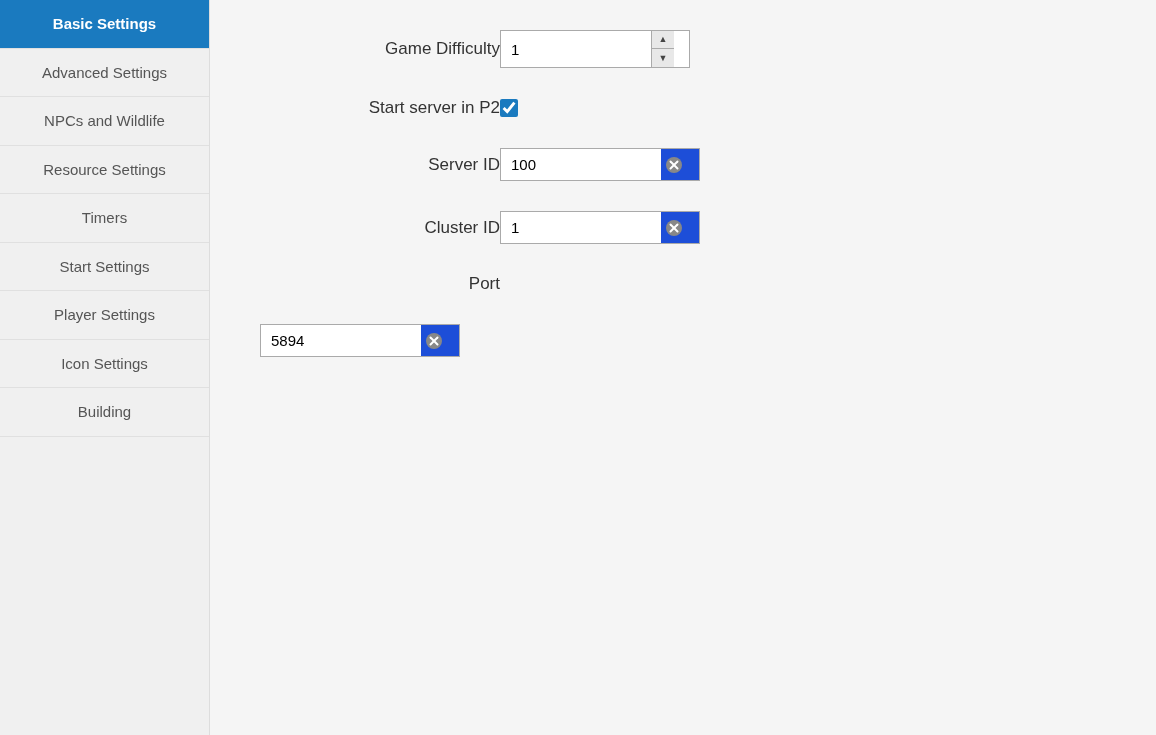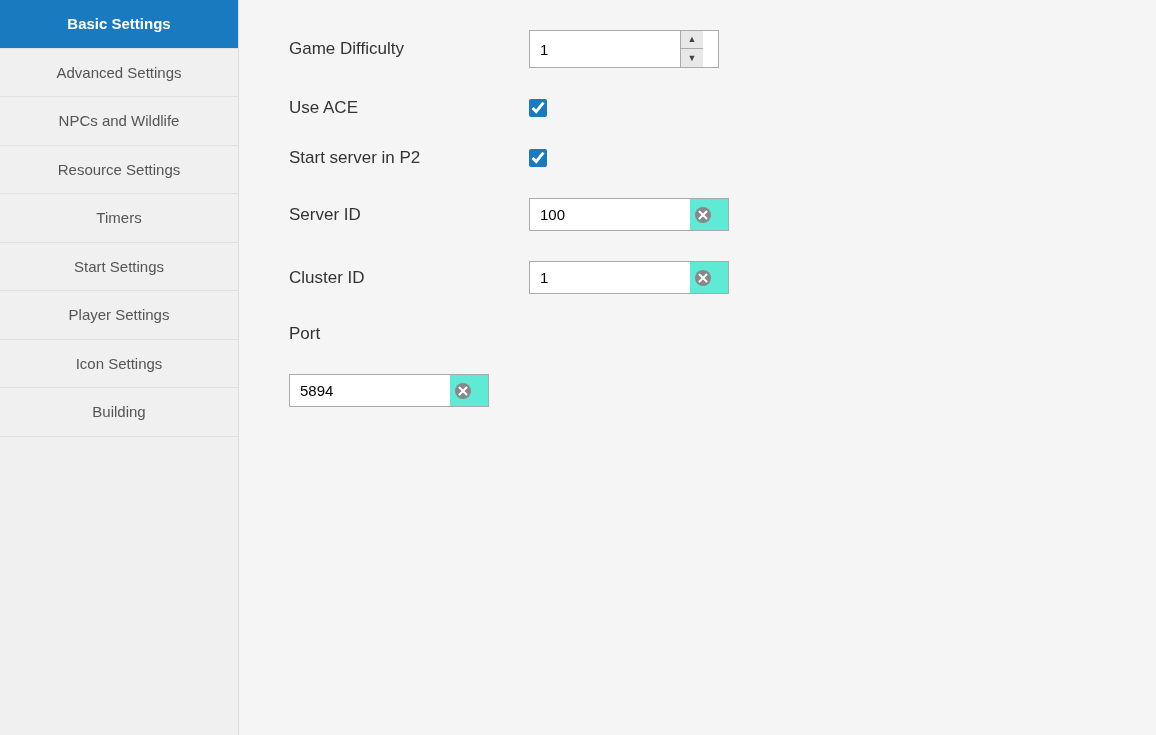--- a/index.html
+++ b/index.html
@@ -7,21 +7,21 @@
       font-family: Arial, sans-serif;
       background: #f0f0f0;
       display: flex;
       height: 735px;
       width: 1156px;
       overflow: hidden;
     }
 
     
     .sidebar {
-      width: 239px;
+      width: 210px;
       background: #f0f0f0;
       display: flex;
       flex-direction: column;
       flex-shrink: 0;
       border-right: 1px solid #ddd;
     }
 
     .sidebar-item {
       padding: 14px 10px;
       text-align: center;
@@ -50,20 +50,21 @@
       display: flex;
       align-items: center;
       margin-bottom: 30px;
     }
 
     .setting-label {
       width: 240px;
       font-size: 17px;
       color: #333;
       font-weight: normal;
+      text-align: right;
     }
 
     .setting-control {
       display: flex;
       align-items: center;
     }
 
     
     .spinner-wrapper {
       display: flex;
@@ -104,21 +105,21 @@
 
     .spinner-btn:first-child {
       border-bottom: 1px solid #aaa;
     }
 
     
     .text-input-wrapper {
       display: flex;
       align-items: center;
       border: 1px solid #aaa;
-      background: #5eead4;
+      background: #1d4ed8;
       width: 200px;
     }
 
     .text-input {
       border: none;
       outline: none;
       padding: 7px 10px;
       font-size: 15px;
       width: 160px;
       background: #fff;
@@ -168,26 +169,20 @@
         <div class="spinner-wrapper">
           <input type="text" class="spinner-input" value="1" style="">
           <div class="spinner-buttons">
             <button class="spinner-btn">▲</button>
             <button class="spinner-btn">▼</button>
           </div>
         </div>
       </div>
     </div>
     <div class="setting-row">
-      <div class="setting-label">Use ACE</div>
-      <div class="setting-control">
-        <input type="checkbox" class="setting-checkbox" checked="" style="">
-      </div>
-    </div>
-    <div class="setting-row">
       <div class="setting-label">Start server in P2</div>
       <div class="setting-control">
         <input type="checkbox" class="setting-checkbox" checked="" style="">
       </div>
     </div>
     <div class="setting-row">
       <div class="setting-label">Server ID</div>
       <div class="setting-control">
         <div class="text-input-wrapper">
           <input type="text" class="text-input" value="100" style="">

